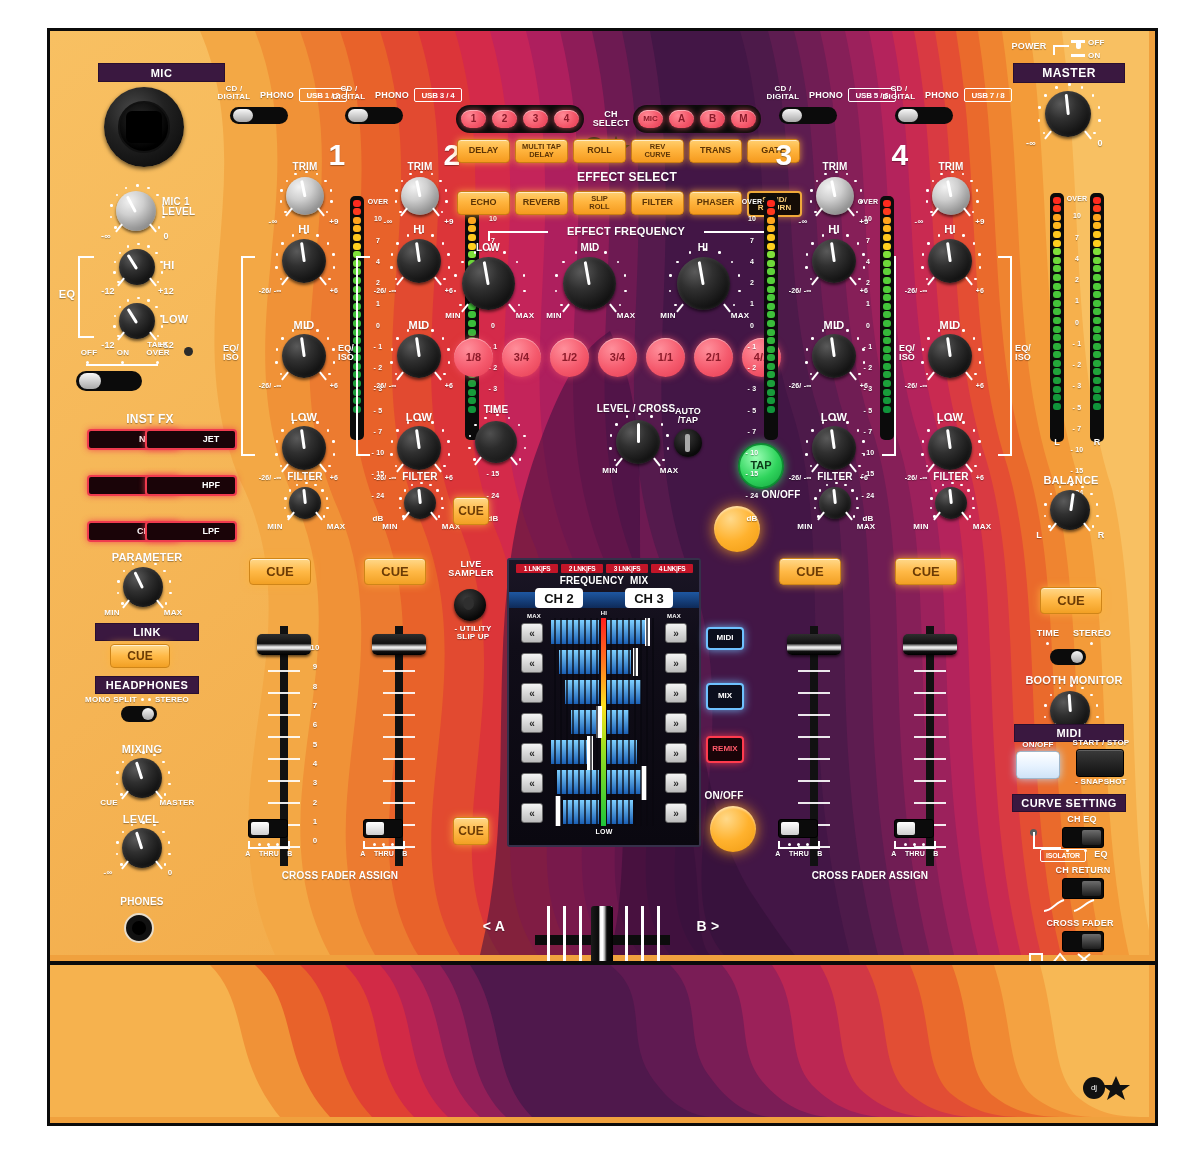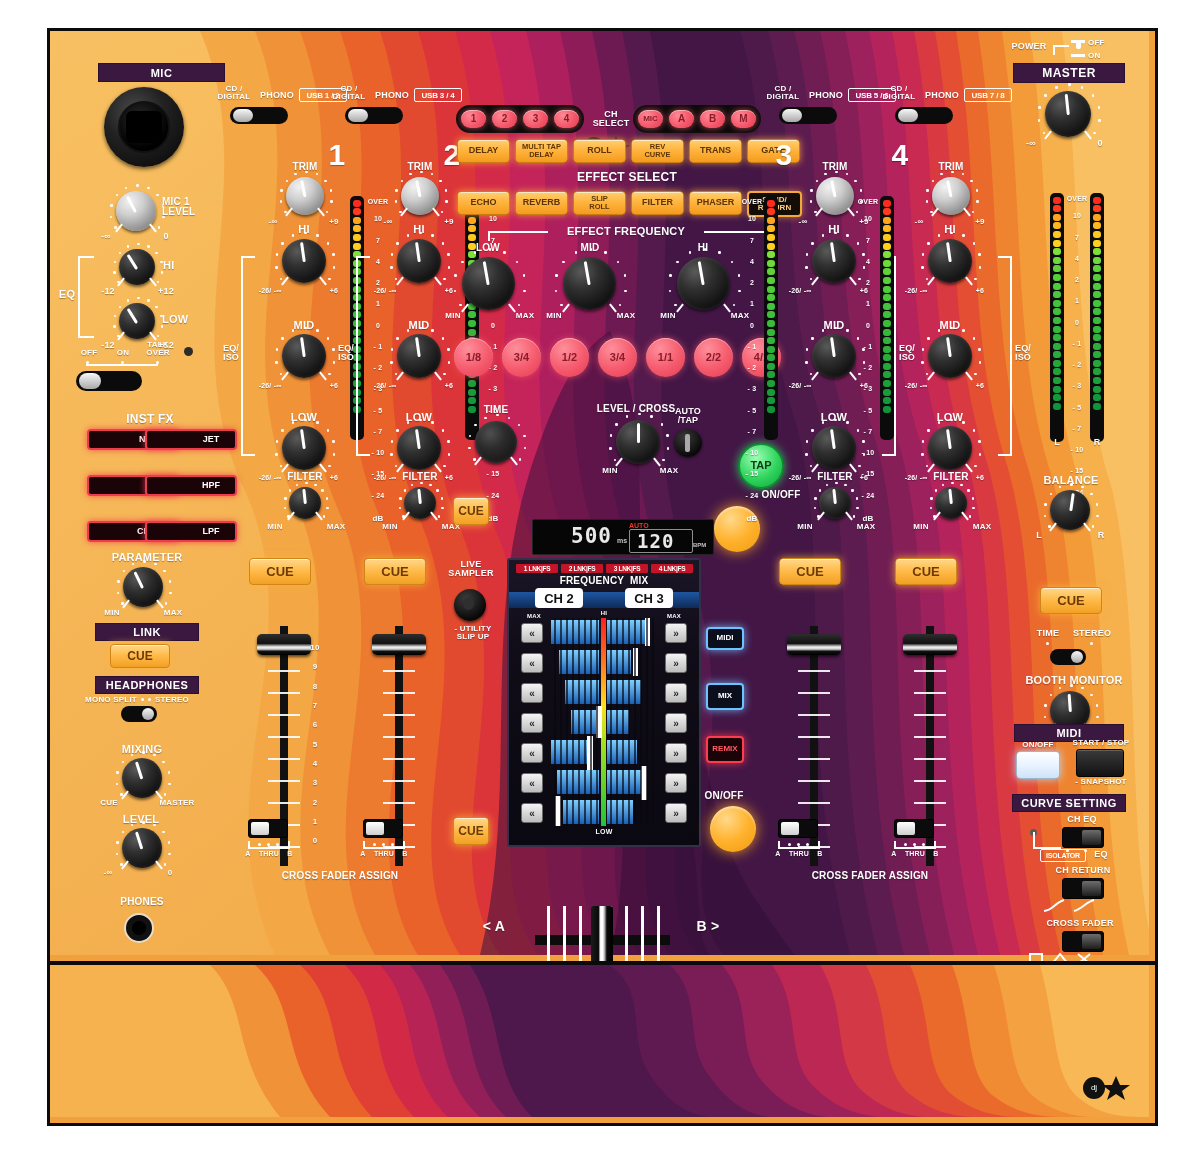--- a/index.html
+++ b/index.html
@@ -928,21 +928,21 @@
         <div class="tickR" style="right: 4%; bottom: -6%; transform: rotate(-38deg);"></div>
       </div>
     <div class="lbl t8" style="left:605px;top:281px;width:26px;">MIN</div>
     <div class="lbl t8" style="left:676px;top:281px;width:28px;">MAX</div>
 
     <div class="btn beat" style="left:404px;top:307px;width:39px;height:39px;">1/8</div>
     <div class="btn beat" style="left:452px;top:307px;width:39px;height:39px;">3/4</div>
     <div class="btn beat" style="left:500px;top:307px;width:39px;height:39px;">1/2</div>
     <div class="btn beat" style="left:548px;top:307px;width:39px;height:39px;">3/4</div>
     <div class="btn beat" style="left:596px;top:307px;width:39px;height:39px;">1/1</div>
-    <div class="btn beat" style="left:644px;top:307px;width:39px;height:39px;">2/2</div>
+    <div class="btn beat" style="left:644px;top:307px;width:39px;height:39px;">2/1</div>
     <div class="btn beat" style="left:692px;top:307px;width:39px;height:39px;">4/1</div>
 
     <div class="lbl t10" style="left:422px;top:374px;width:48px;">TIME</div>
     <div class="knob" style="left:425px;top:390px;width:42px;height:42px;">
       <div class="cap" style="background:radial-gradient(circle at 36% 30%,#4f4f4f 0%,#2b2b2b 38%,#0d0d0d 100%);"></div>
     <div class="ring">
           <i style="left: 13.9573%; top: 75.2374%;"></i>
           <i style="left: 6.66846%; top: 57.6405%;"></i>
           <i style="left: 7.49926%; top: 38.612%;"></i>
           <i style="left: 16.294%; top: 21.7173%;"></i>
@@ -995,28 +995,20 @@
     <div class="btn cue" style="left:403px;top:786px;width:34px;height:26px;font-size:12px;">CUE</div>
 
     <div class="lbl t9" style="left:386px;top:529px;width:70px;">LIVE
 SAMPLER</div>
     <div style="position:absolute;left:404px;top:558px;width:32px;height:32px;border-radius:50%;background:radial-gradient(circle at 38% 30%,#3c3c3c,#080808 70%);box-shadow:0 2px 3px rgba(0,0,0,.6);">
       <div style="position:absolute;left:9px;top:8px;width:11px;height:13px;border-radius:50%;background:#2f2f2f;"></div>
     </div>
     <div class="lbl t8" style="left:386px;top:594px;width:74px;">- UTILITY
 SLIP UP</div>
 
-    <div id="bpmbox" style="left:482px;top:488px;width:180px;height:34px;">
-      <div class="seg" style="position:absolute;left:38px;top:4px;font-size:21px;letter-spacing:1px;">500</div>
-      <div style="position:absolute;left:84px;top:17px;font-size:7px;color:#c4c4c4;font-weight:bold;">ms</div>
-      <div style="position:absolute;left:96px;top:2px;font-size:7px;color:#e63a2e;font-weight:bold;">AUTO</div>
-      <div style="position:absolute;left:96px;top:9px;width:62px;height:22px;border:1px solid #8f8f8f;border-radius:2px;"></div>
-      <div class="seg" style="position:absolute;left:104px;top:10px;font-size:19px;letter-spacing:1px;">120</div>
-      <div style="position:absolute;left:160px;top:22px;font-size:6px;color:#c4c4c4;font-weight:bold;">BPM</div>
-    </div>
 
     <div id="display" style="left:457px;top:527px;width:190px;height:285px;">
       <div style="position:absolute;inset:0;background:linear-gradient(180deg,#1b1626 0%,#100d18 30%,#0a0810 100%);"></div>
 
       <div class="lnk" style="left:7px;top:4px;width:42px;height:9px;">1 LNK|FS</div>
       <div class="lnk" style="left:52px;top:4px;width:42px;height:9px;">2 LNK|FS</div>
       <div class="lnk" style="left:97px;top:4px;width:42px;height:9px;">3 LNK|FS</div>
       <div class="lnk" style="left:142px;top:4px;width:42px;height:9px;">4 LNK|FS</div>
       <div class="lbl t10" style="left:0;top:16px;width:190px;">FREQUENCY  MIX</div>
       <div style="position:absolute;left:0;top:32px;width:190px;height:16px;background:linear-gradient(180deg,#1f63b8,#0d2f63);opacity:.85;"></div>

